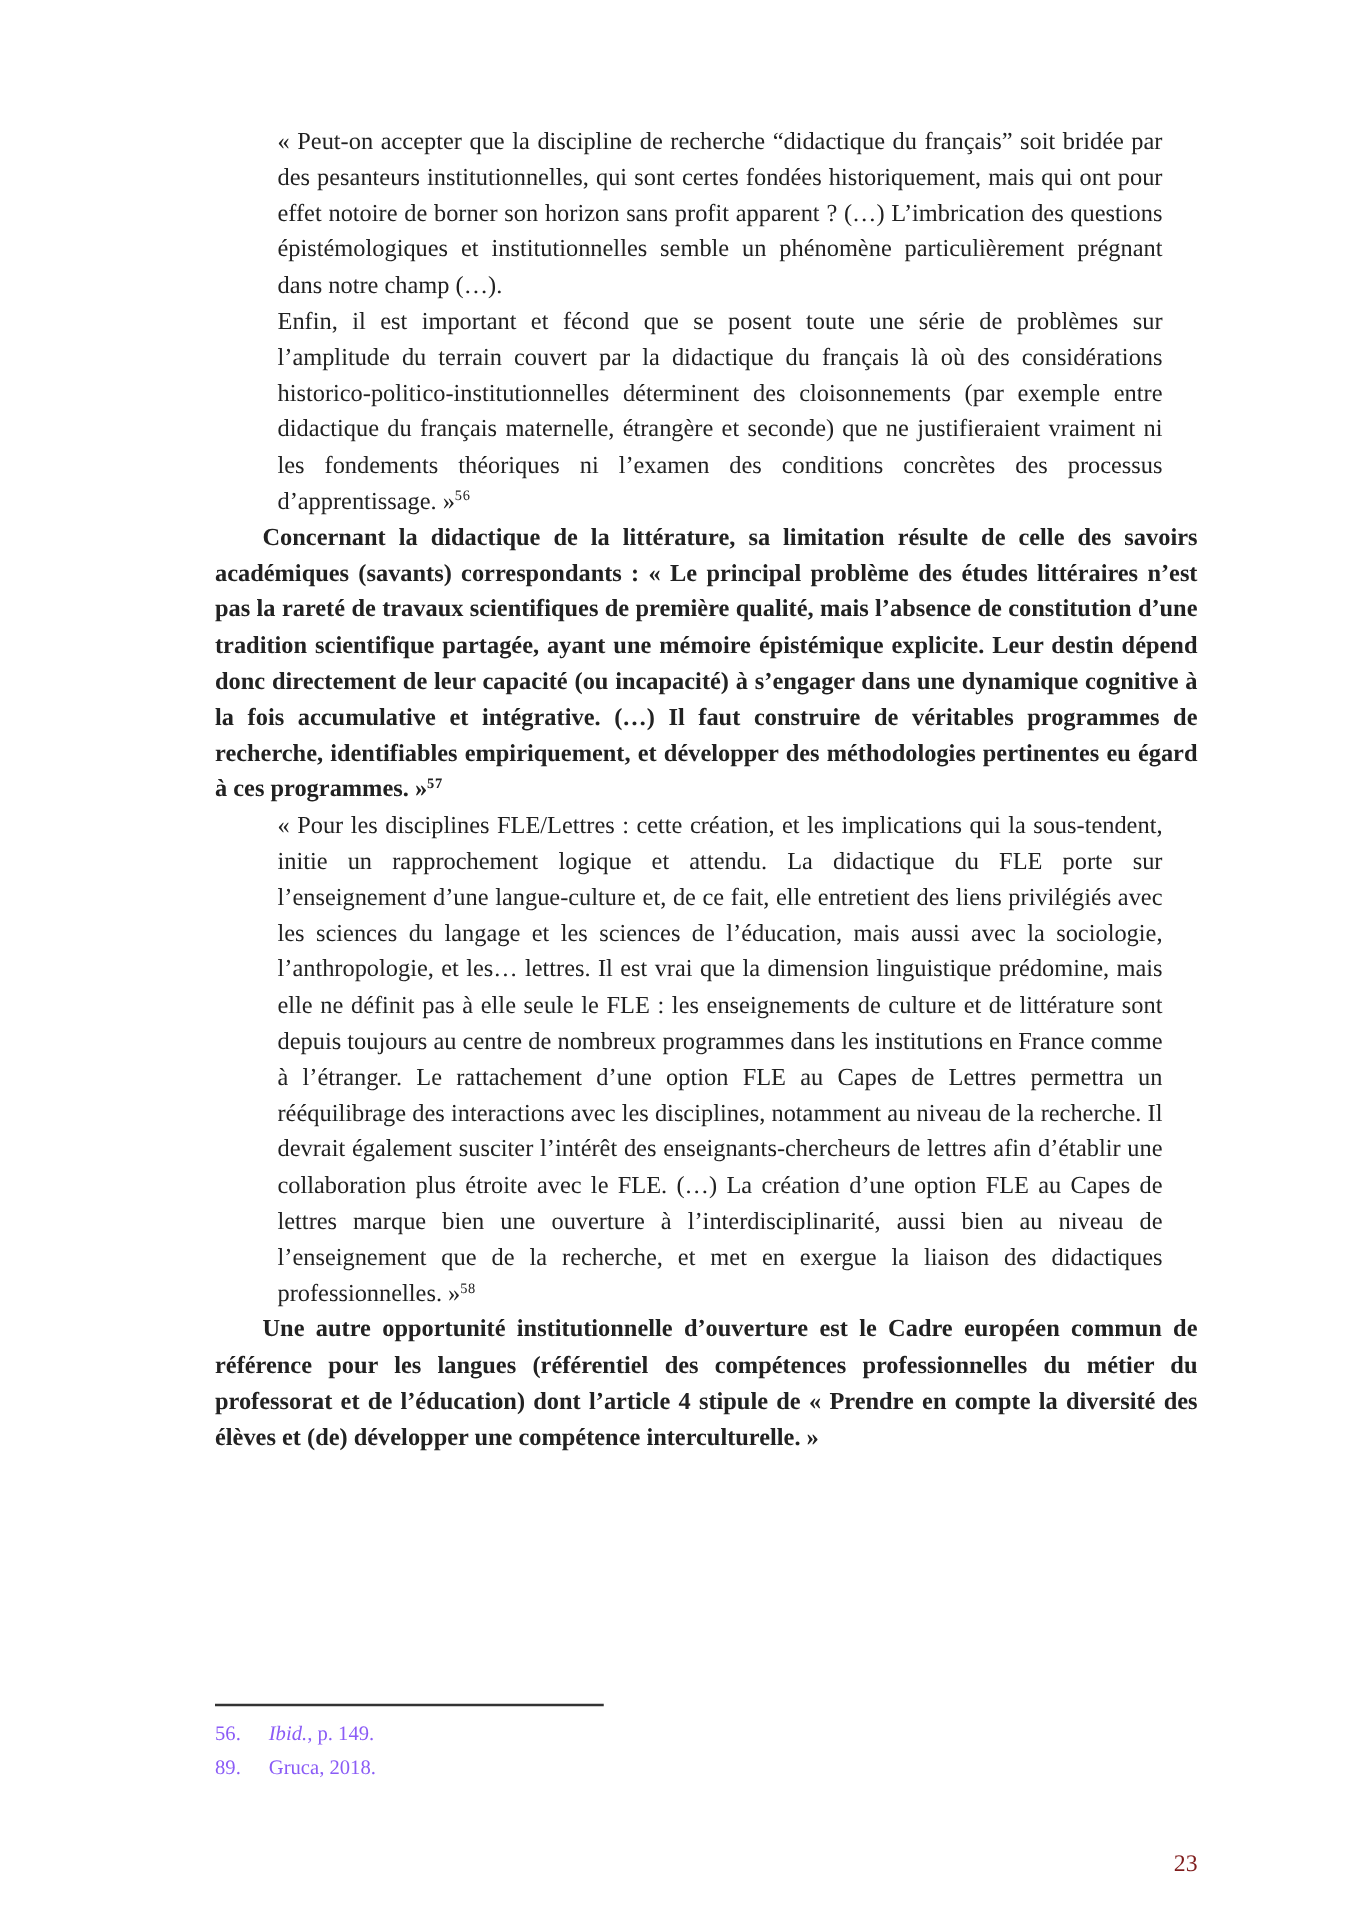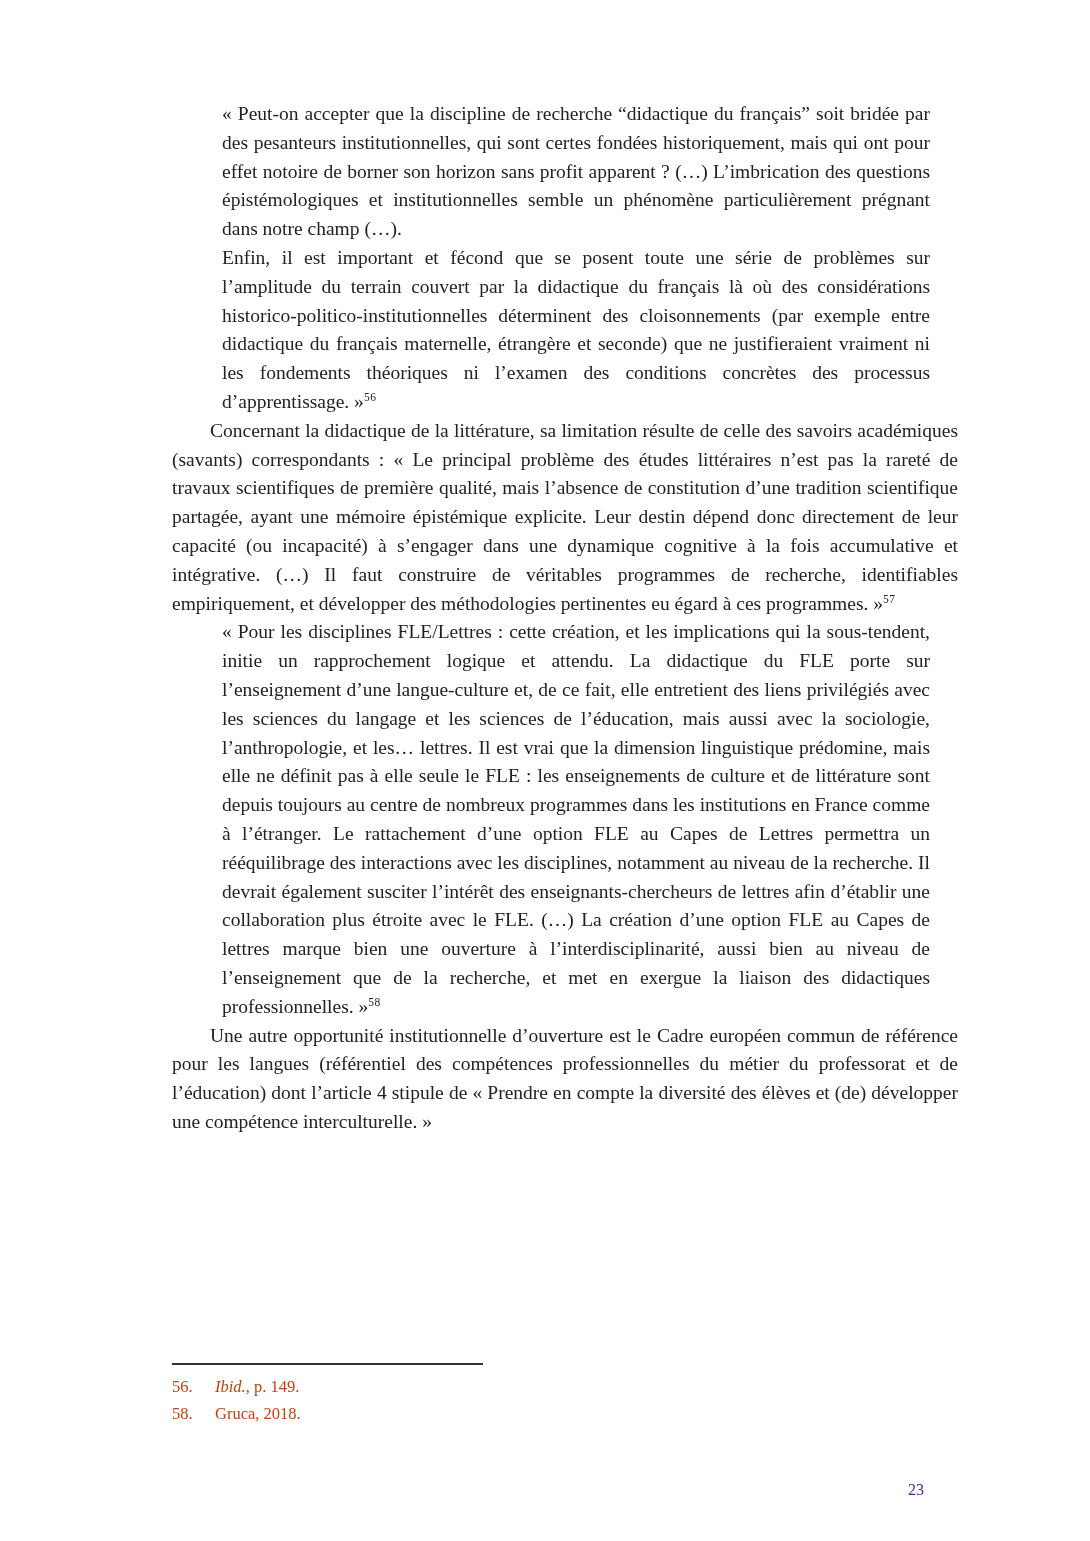--- a/index.html
+++ b/index.html
@@ -32,36 +32,37 @@
     padding: 0;
   }
   .bq-para {
     margin: 0;
   }
   p.para {
     margin: 0;
   }
   p.indent {
     text-indent: 38px;
+    font-weight: bold;
   }
   sup.fn-ref {
     font-size: 11.5px;
     line-height: 0;
     vertical-align: 7px;
     letter-spacing: 0.5px;
   }
   .footnotes {
     position: absolute;
     left: 172px;
     top: 1363px;
     width: 786px;
     font-size: 16.5px;
     line-height: 27px;
     text-align: left;
-    color: #c2410c;
+    color: #8b5cf6;
   }
   .fn-rule {
     width: 311px;
     height: 2px;
     background: #333333;
     margin: 0 0 8px 0;
   }
   .fn-row {
     margin: 0;
   }
@@ -70,23 +71,23 @@
     min-width: 43px;
   }
   .fn-italic {
     font-style: italic;
   }
   .page-num {
     position: absolute;
     top: 1481px;
     left: 908px;
     width: 50px;
-    text-align: left;
-    font-size: 16px;
-    color: #4c1d95;
+    text-align: right;
+    font-size: 19px;
+    color: #7f1d1d;
   }
 </style>
 </head>
 <body>
 
 <div class="page">
 
   <div class="content">
 
     <blockquote class="bq">
@@ -110,19 +111,19 @@
     <p class="para indent">Une autre opportunité institutionnelle d’ouverture est le Cadre européen commun de référence pour les langues (référentiel des compétences professionnelles du métier du professorat et de l’éducation) dont l’article 4 stipule de « Prendre en compte la diversité des élèves et (de) développer une compétence interculturelle. »</p>
 
   </div>
 
   <div class="footnotes">
     <div class="fn-rule"></div>
     <div class="fn-row">
       <span class="fn-num">56.</span><span class="fn-italic">Ibid.</span><span>, p. 149.</span>
     </div>
     <div class="fn-row">
-      <span class="fn-num">58.</span><span class="fn-italic"></span><span>Gruca, 2018.</span>
+      <span class="fn-num">89.</span><span class="fn-italic"></span><span>Gruca, 2018.</span>
     </div>
   </div>
 
   <div class="page-num">23</div>
 
 </div>
 
 </body></html>

